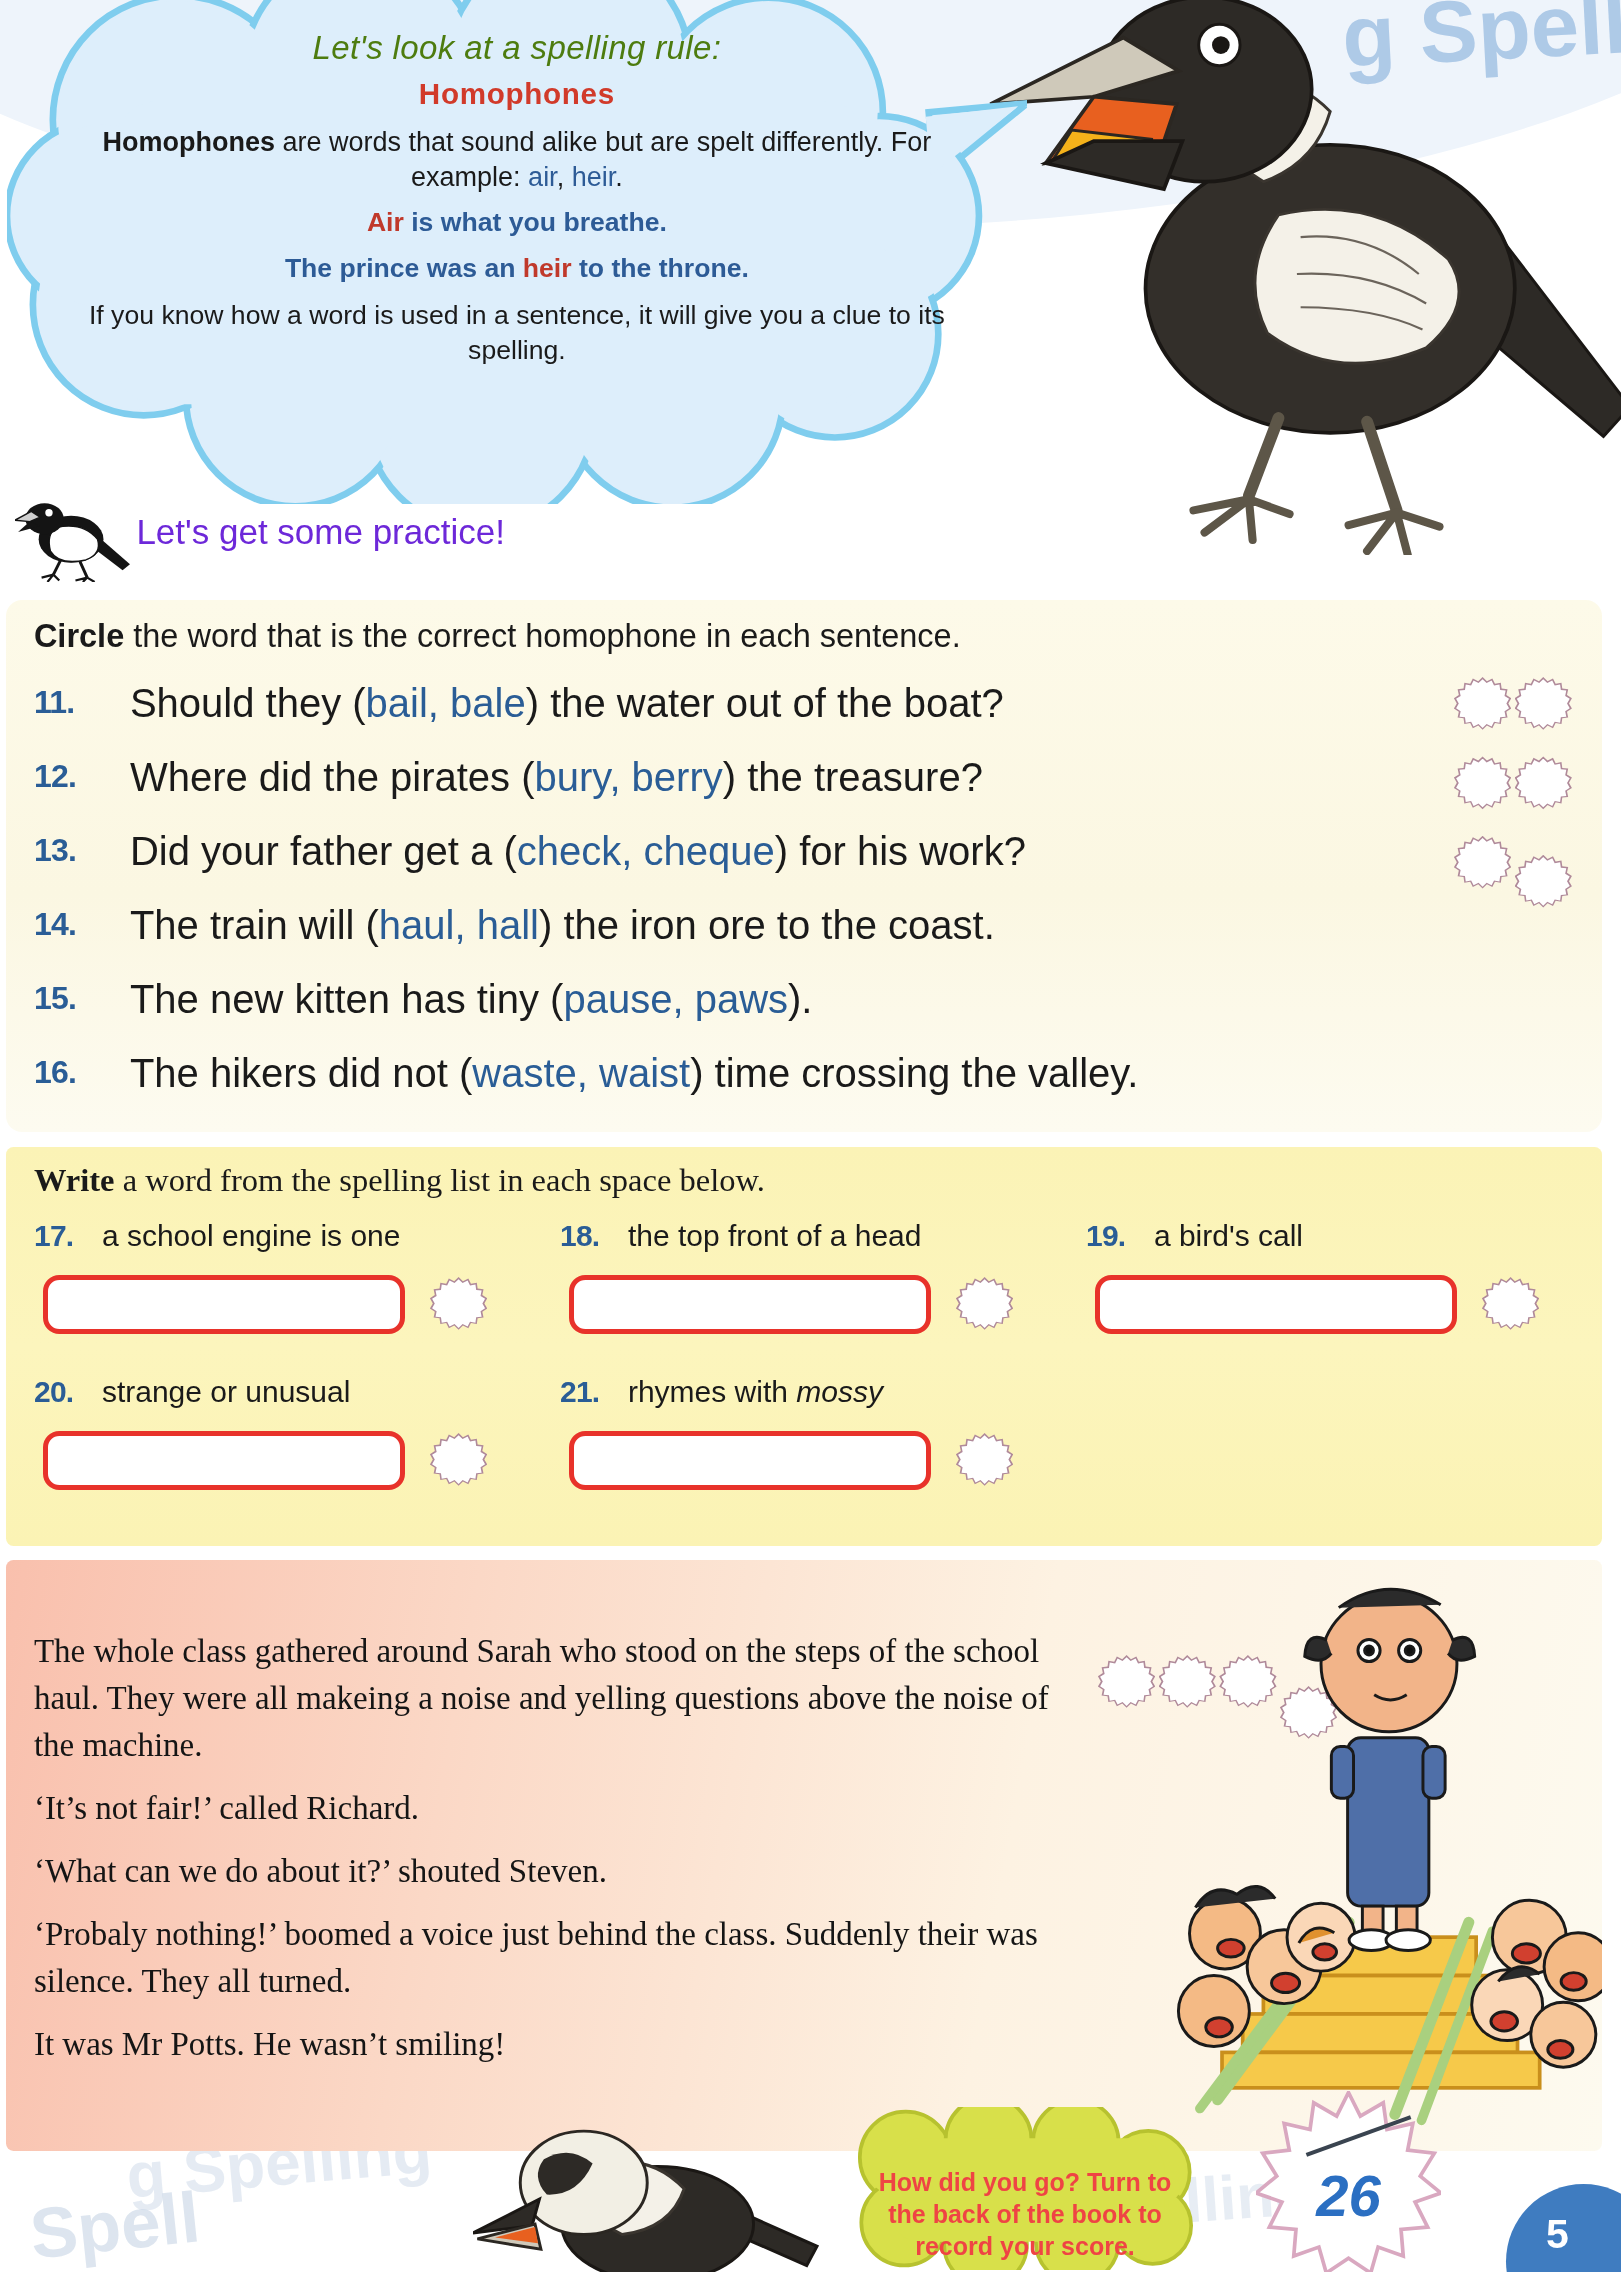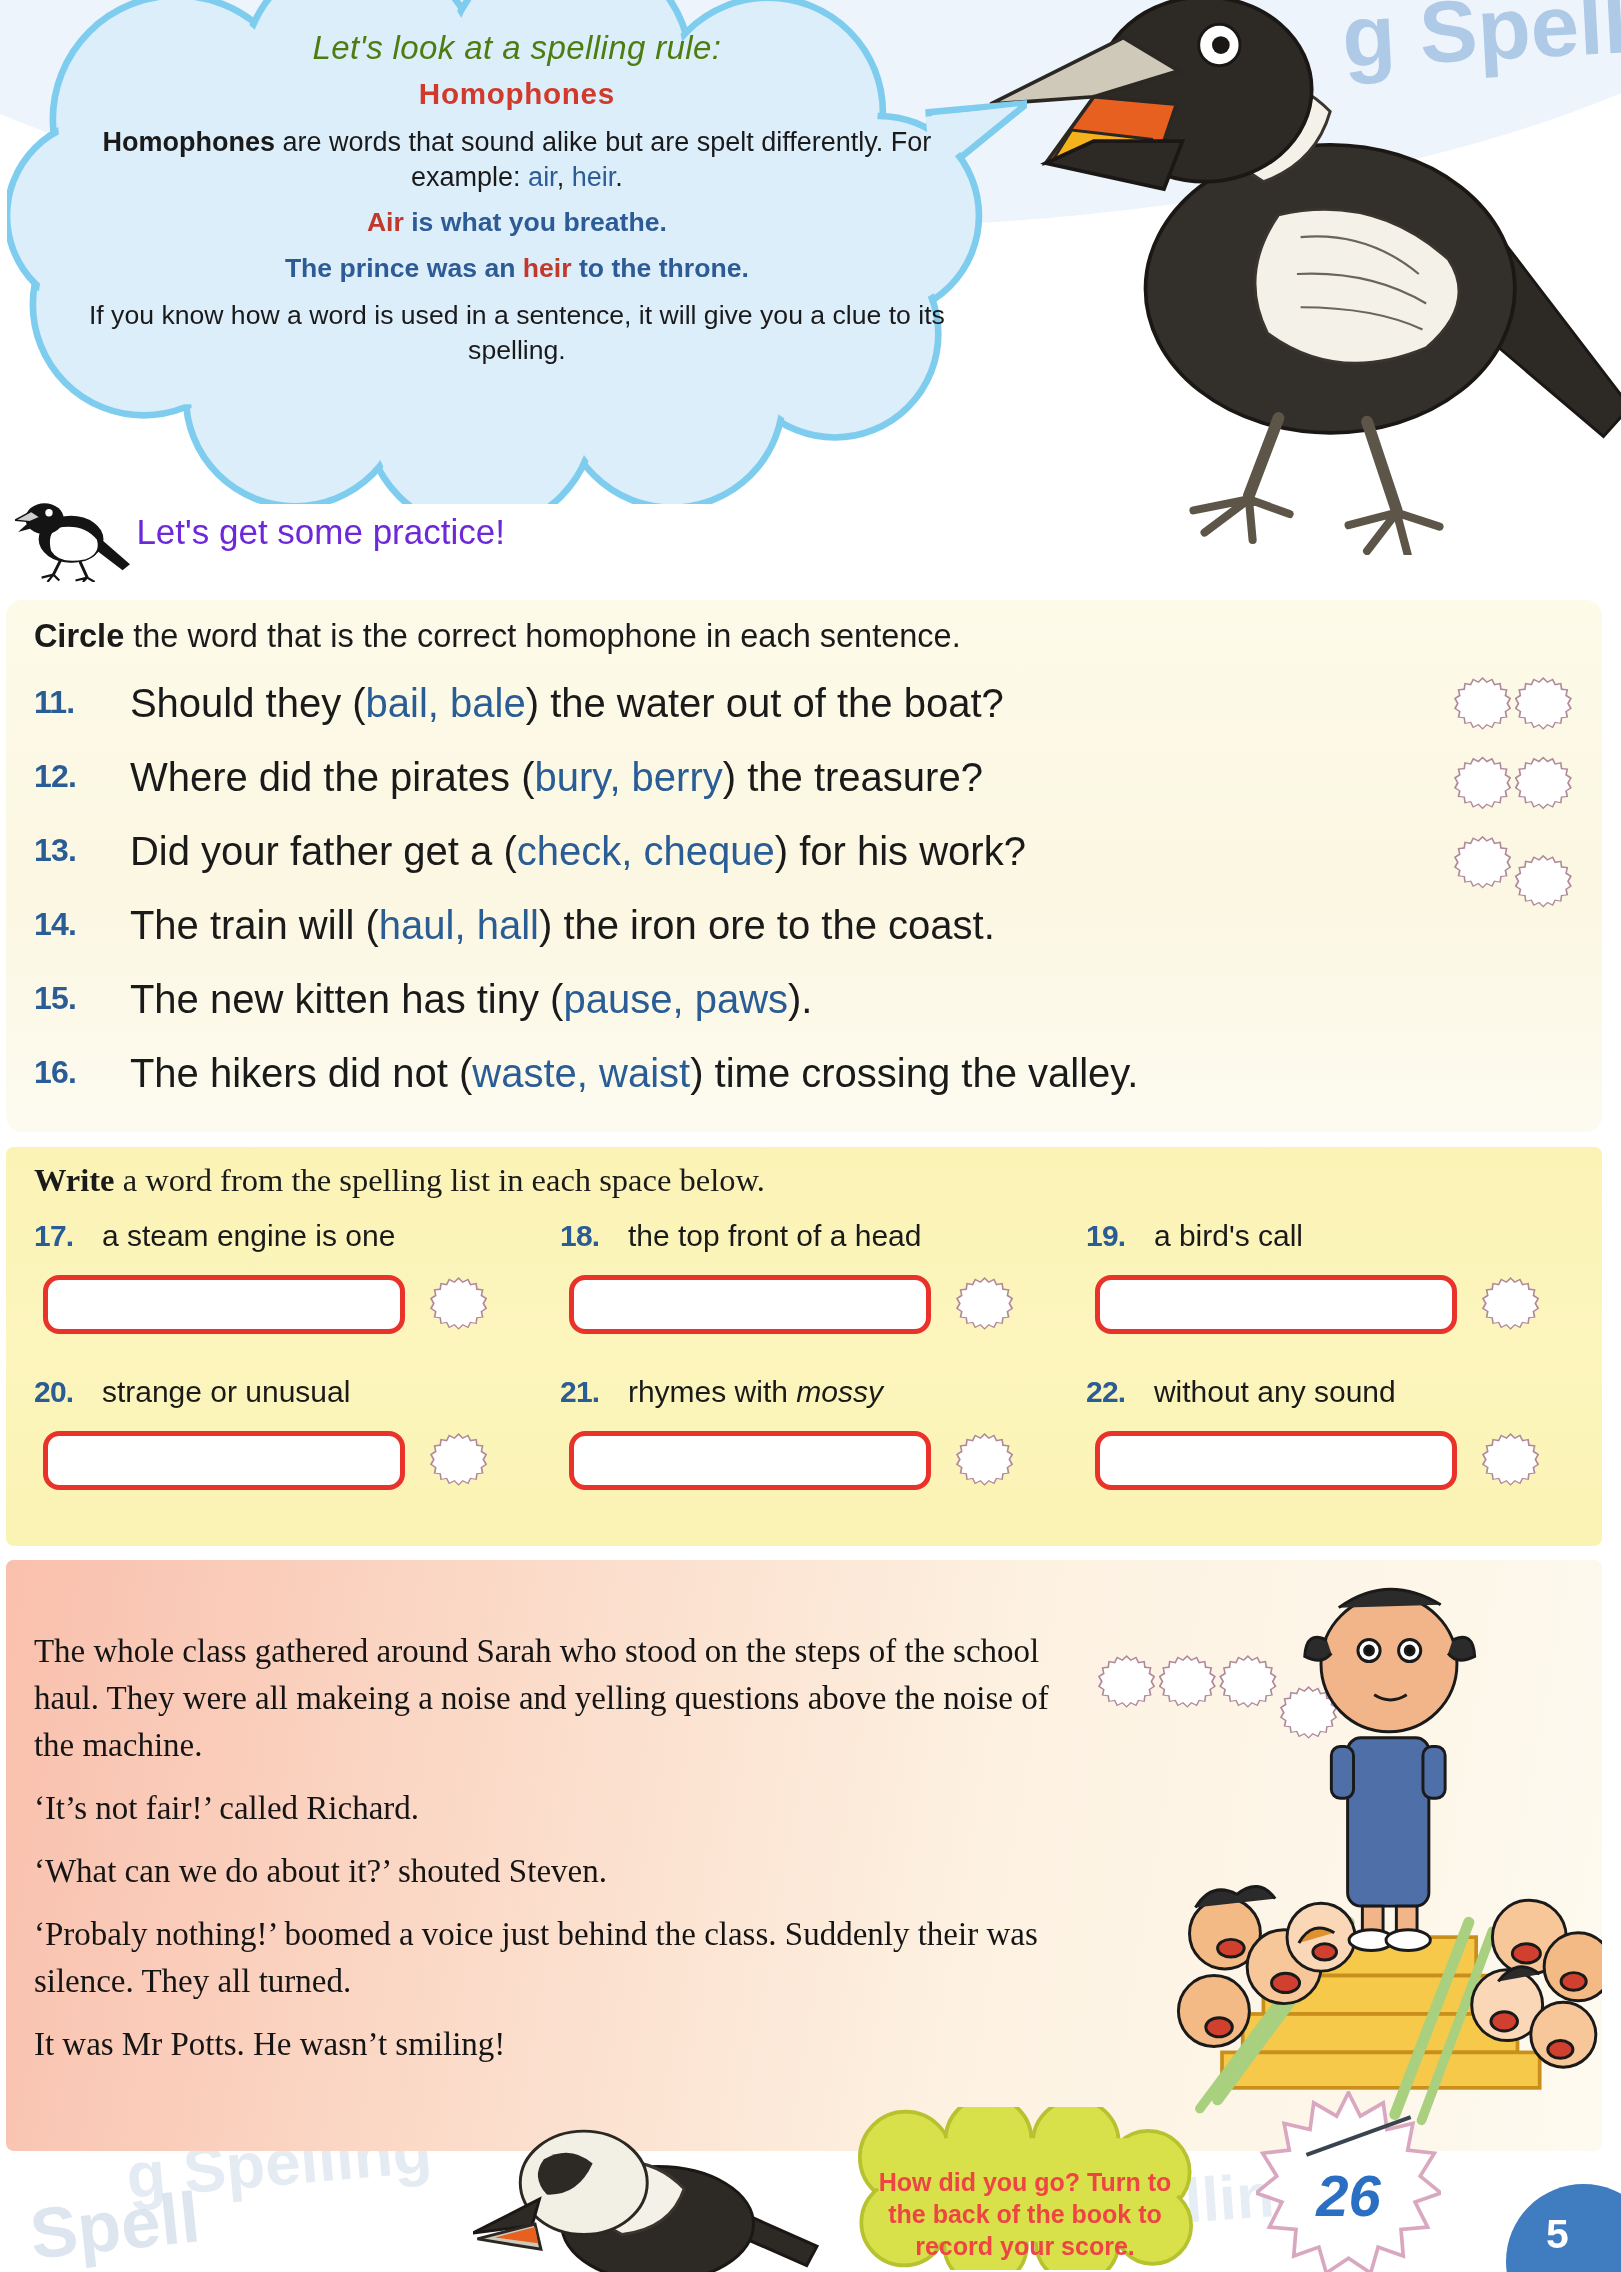--- a/index.html
+++ b/index.html
@@ -298,21 +298,21 @@
   </div>
 </div>
 
 <div id="sec-write">
   <div id="write-head">
     <b>Write</b><span> a word from the spelling list in each space below.</span>
   </div>
 
   <div class="w-cell" style="left:28px;top:72px;">
     <span class="w-num">17.</span>
-    <span class="w-clue">a steam engine is one</span>
+    <span class="w-clue">a school engine is one</span>
     <div class="w-box"></div>
     <div class="burst-outer" style="position:absolute;left:396px;top:58px;">
         <div class="burst"></div>
       </div>
   </div>
 
   <div class="w-cell" style="left:554px;top:72px;">
     <span class="w-num">18.</span>
     <span class="w-clue">the top front of a head</span>
     <div class="w-box"></div>
@@ -341,28 +341,20 @@
 
   <div class="w-cell" style="left:554px;top:228px;">
     <span class="w-num">21.</span>
     <span class="w-clue"><span>rhymes with </span><i>mossy</i></span>
     <div class="w-box"></div>
     <div class="burst-outer" style="position:absolute;left:396px;top:58px;">
         <div class="burst"></div>
       </div>
   </div>
 
-  <div class="w-cell" style="left:1080px;top:228px;">
-    <span class="w-num">22.</span>
-    <span class="w-clue">without any sound</span>
-    <div class="w-box"></div>
-    <div class="burst-outer" style="position:absolute;left:396px;top:58px;">
-        <div class="burst"></div>
-      </div>
-  </div>
 </div>
 
 <div id="sec-proof">
 
   <div id="proof-body">
     <p>The whole class gathered around Sarah who stood on the steps of the school haul. They were all makeing a noise and yelling questions above the noise of the machine.</p>
     <p>‘It’s not fair!’ called Richard.</p>
     <p>‘What can we do about it?’ shouted Steven.</p>
     <p>‘Probaly nothing!’ boomed a voice just behind the class. Suddenly their was silence. They all turned.</p>
     <p>It was Mr Potts. He wasn’t smiling!</p>

